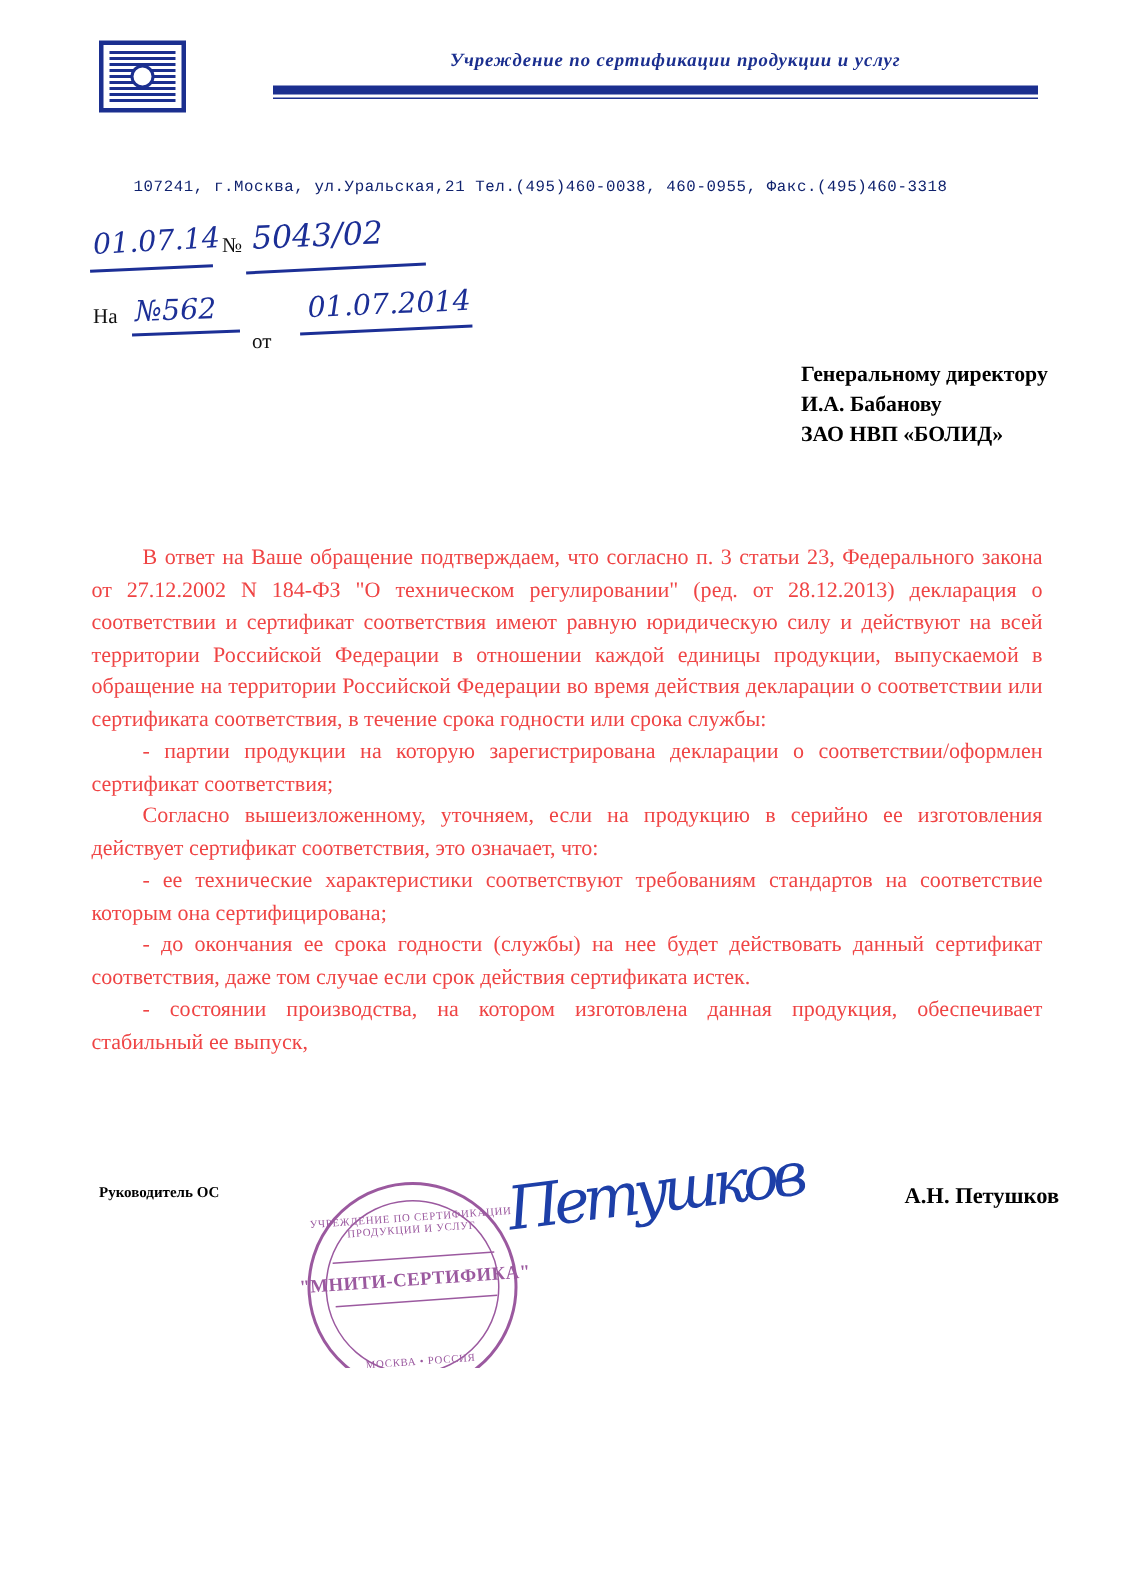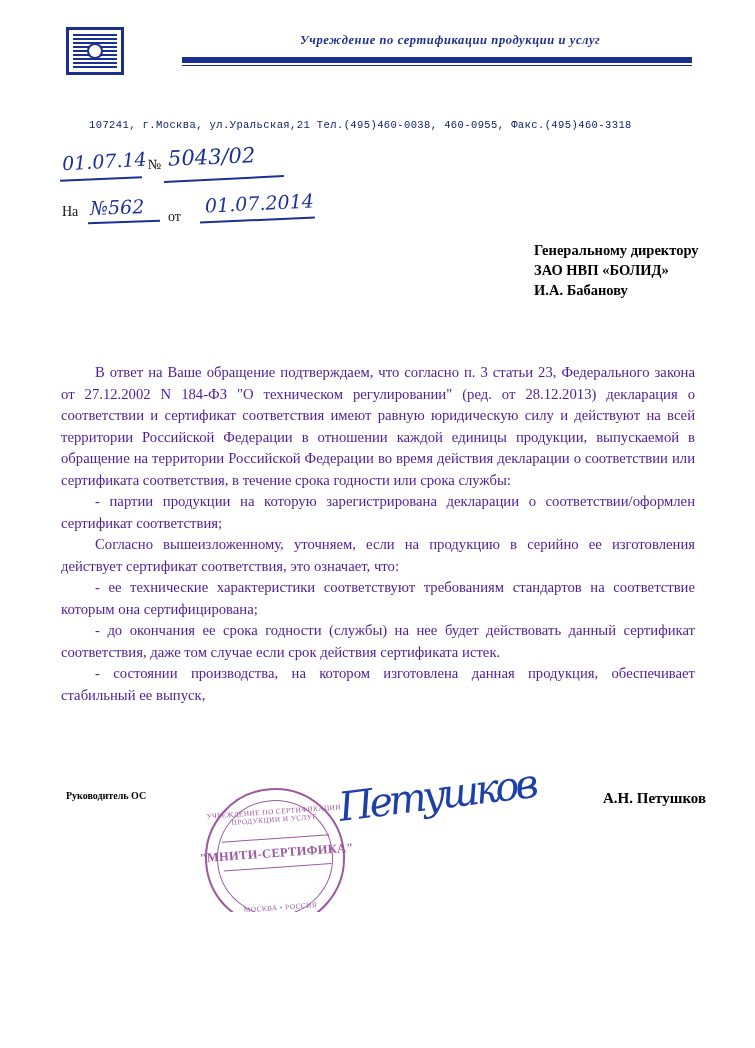--- a/index.html
+++ b/index.html
@@ -123,21 +123,21 @@
     white-space: nowrap;
   }
   .hw1 { position: absolute; left: 62px; top: 150px; transform: rotate(-3.2deg); }
   .hw1-no { position: absolute; left: 148px; top: 157px; font-family: "Liberation Serif", serif; font-style: normal; font-size: 14px; color: #111; }
   .hw1-num { position: absolute; left: 168px; top: 145px; transform: rotate(-2.4deg); font-size: 21px; }
   .ul1 { position: absolute; left: 60px; top: 178px; width: 82px; height: 1.5px; background: #1c2f96; transform: rotate(-2.5deg); }
   .ul2 { position: absolute; left: 164px; top: 178px; width: 120px; height: 1.5px; background: #1c2f96; transform: rotate(-2.8deg); }
 
   .hw2-na { position: absolute; left: 62px; top: 204px; font-family: "Liberation Serif", serif; font-size: 14px; color: #111; }
   .hw2-num { position: absolute; left: 90px; top: 196px; transform: rotate(-2deg); }
-  .hw2-ot { position: absolute; left: 168px; top: 209px; font-family: "Liberation Serif", serif; font-size: 14px; color: #111; }
+  .hw2-ot { position: absolute; left: 168px; top: 221px; font-family: "Liberation Serif", serif; font-size: 14px; color: #111; }
   .hw2-date { position: absolute; left: 205px; top: 192px; transform: rotate(-2.6deg); }
   .ul3 { position: absolute; left: 88px; top: 221px; width: 72px; height: 1.5px; background: #1c2f96; transform: rotate(-2deg); }
   .ul4 { position: absolute; left: 200px; top: 219px; width: 115px; height: 1.5px; background: #1c2f96; transform: rotate(-2.6deg); }
 
   
   .addressee {
     position: absolute;
     left: 534px;
     top: 240px;
     font-family: "Liberation Serif", serif;
@@ -151,21 +151,21 @@
   
   .body-text {
     position: absolute;
     left: 61px;
     top: 362px;
     width: 634px;
     font-family: "Liberation Serif", serif;
     font-size: 14.7px;
     line-height: 21.5px;
     text-align: justify;
-    color: #4c1d95;
+    color: #ef4444;
   }
   .body-text p {
     margin: 0;
     text-indent: 34px;
     text-align: justify;
   }
   .body-text p.dashitem {
     text-indent: 34px;
   }
 
@@ -297,22 +297,22 @@
     <div class="hw2-na">На</div>
     <div class="hand hw2-num">№562</div>
     <div class="hw2-ot">от</div>
     <div class="hand hw2-date">01.07.2014</div>
     <div class="ul3"></div>
     <div class="ul4"></div>
   </div>
 
   <div class="addressee">
     <div>Генеральному директору</div>
+    <div>И.А. Бабанову</div>
     <div>ЗАО НВП «БОЛИД»</div>
-    <div>И.А. Бабанову</div>
   </div>
 
   <div class="body-text">
     <p>В ответ на Ваше обращение подтверждаем, что согласно п. 3 статьи 23, Федерального закона от 27.12.2002 N 184-ФЗ "О техническом регулировании" (ред. от 28.12.2013) декларация о соответствии и сертификат соответствия имеют равную юридическую силу и действуют на всей территории Российской Федерации в отношении каждой единицы продукции, выпускаемой в обращение на территории Российской Федерации во время действия декларации о соответствии или сертификата соответствия, в течение срока годности или срока службы:</p>
     <p class="dashitem">- партии продукции на которую зарегистрирована декларации о соответствии/оформлен сертификат соответствия;</p>
     <p>Согласно вышеизложенному, уточняем, если на продукцию в серийно ее изготовления действует сертификат соответствия, это означает, что:</p>
     <p class="dashitem">- ее технические характеристики соответствуют требованиям стандартов на соответствие которым она сертифицирована;</p>
     <p class="dashitem">- до окончания ее срока годности (службы) на нее будет действовать данный сертификат соответствия, даже  том случае если срок действия сертификата истек.</p>
     <p class="dashitem">- состоянии производства, на котором изготовлена данная продукция, обеспечивает стабильный ее выпуск,</p>
   </div>

